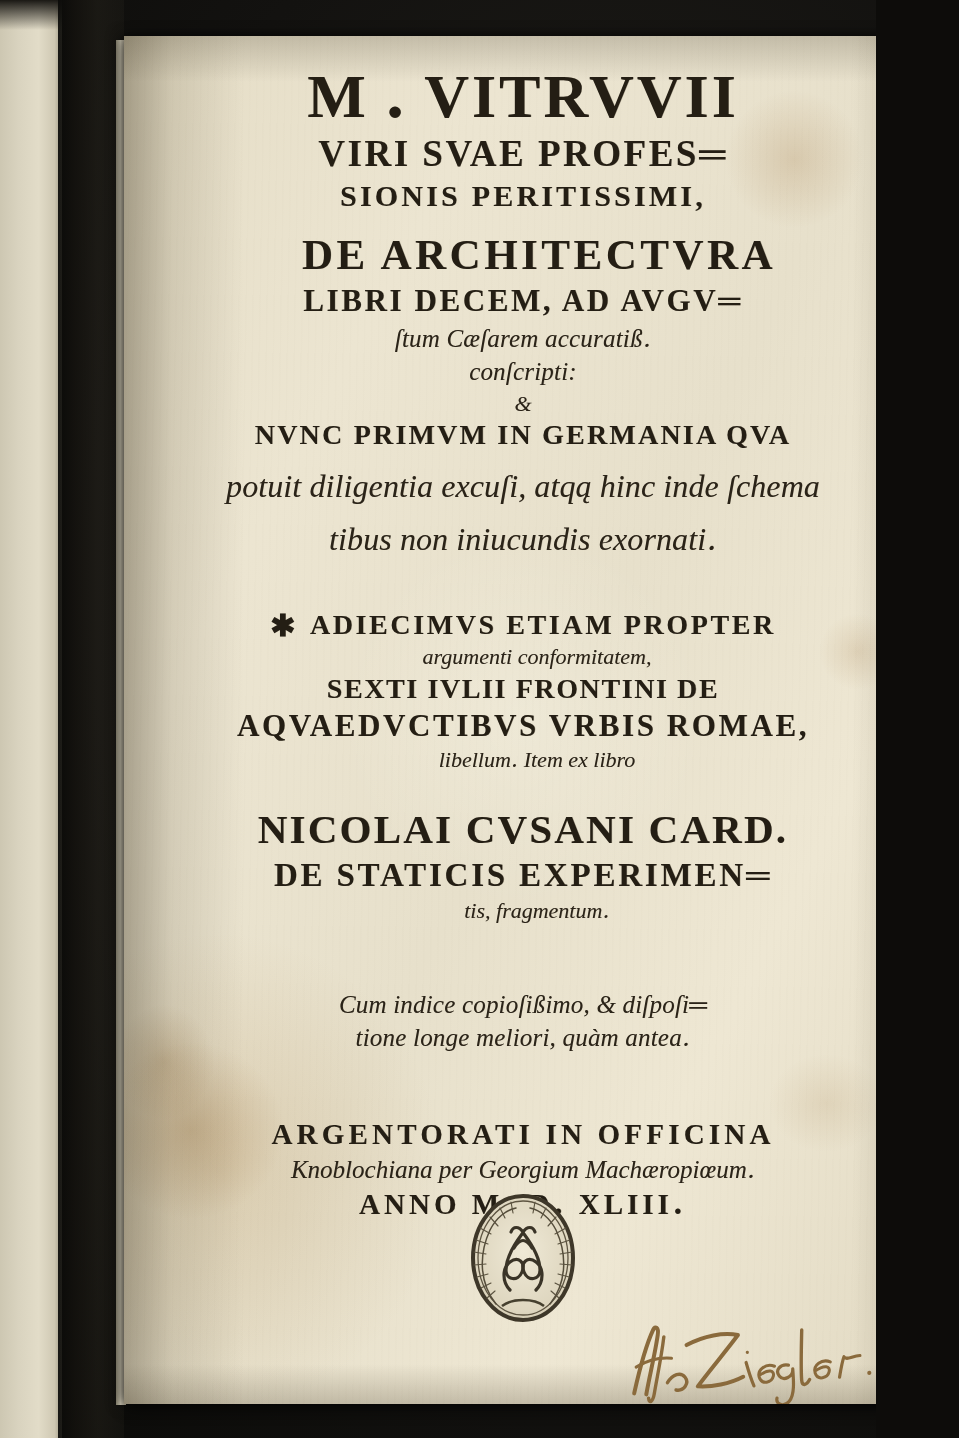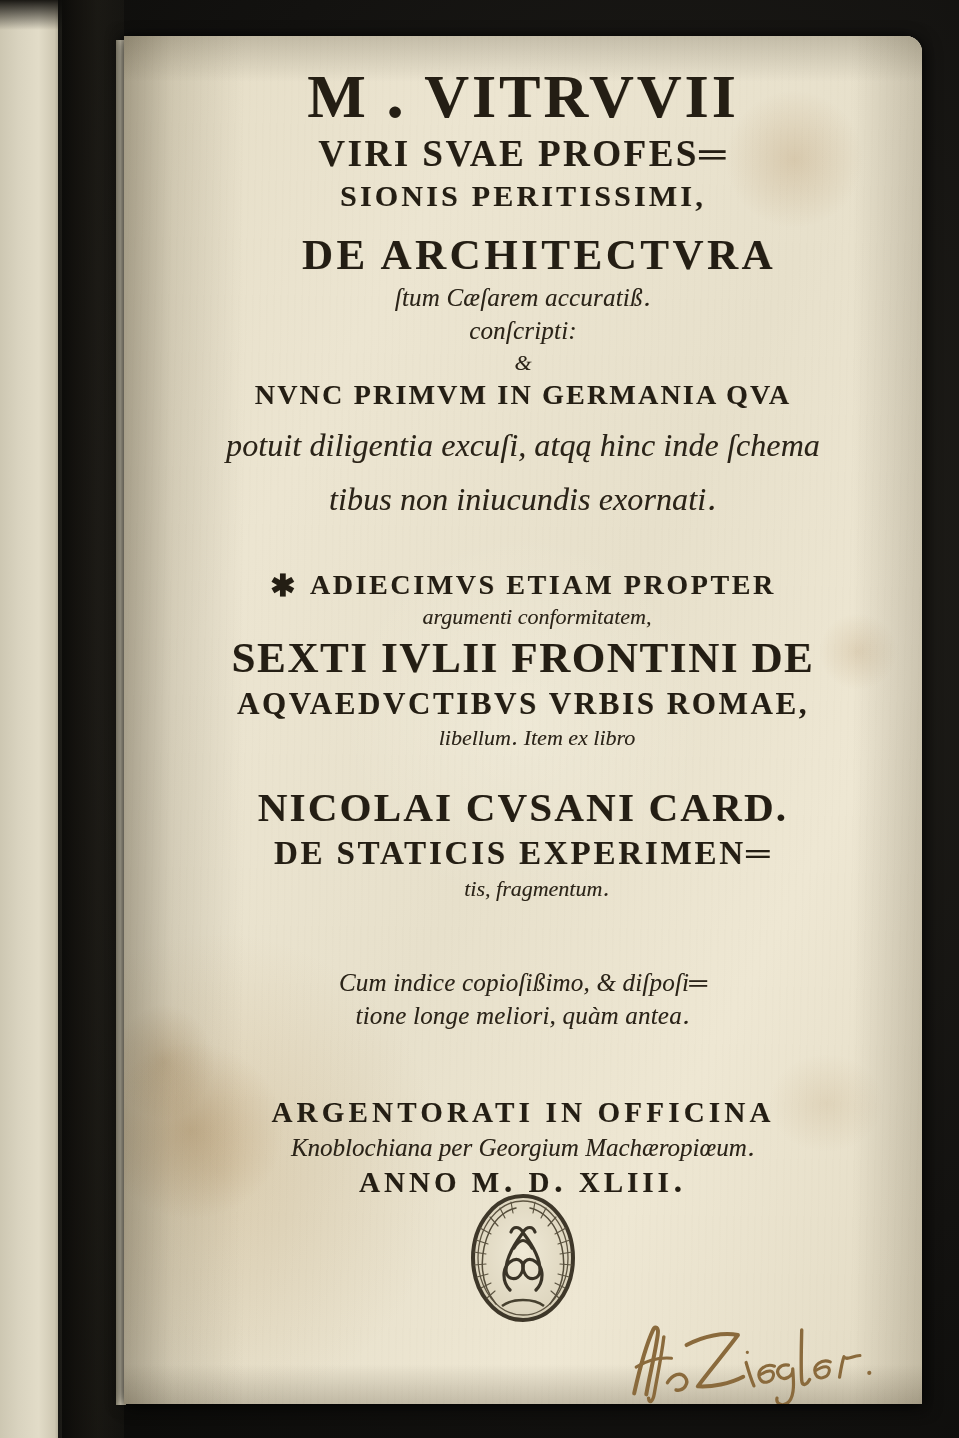--- a/index.html
+++ b/index.html
@@ -2,21 +2,21 @@
 <html><head>
 <meta charset="utf-8">
 <style>
   html, body {
     margin: 0;
     padding: 0;
     background: #0d0c0a;
   }
   #page-root {
     position: relative;
-    width: 959px;
+    width: 876px;
     height: 1438px;
     overflow: hidden;
     background: #4d7c0f;
     font-family: "Liberation Serif", "DejaVu Serif", serif;
   }
 
   
   .bg-dark {
     position: absolute;
     inset: 0;
@@ -149,21 +149,21 @@
   .l-sub1       { font-size: 37px; letter-spacing: 2.5px; line-height: 1.22; font-family: Liberation Serif, serif; }
   .l-sub2       { font-size: 30px; letter-spacing: 3.2px; line-height: 1.28; }
   .l-dearch     { font-size: 43px; letter-spacing: 3.5px; line-height: 1.22; margin-top: 14px; padding-left: 32px;}
   .l-libri      { font-size: 31px; letter-spacing: 2.6px; line-height: 1.3; }
   .l-it-md      { font-size: 25px; letter-spacing: 0.2px; line-height: 1.32; }
   .l-amp        { font-size: 22px; line-height: 1.25; margin-top: 2px;}
   .l-nunc       { font-size: 28px; letter-spacing: 2.2px; line-height: 1.3; }
   .l-it-sm      { font-size: 32px; letter-spacing: 0.1px; line-height: 1.32; margin-top: 11px; }
   .l-adiec      { font-size: 28px; letter-spacing: 2.6px; line-height: 1.3; }
   .l-it-xs      { font-size: 22px; line-height: 1.3; padding-left: 28px; }
-  .l-sexti      { font-size: 43px; letter-spacing: 1.6px; line-height: 1.22; }
+  .l-sexti      { font-size: 28px; letter-spacing: 1.6px; line-height: 1.22; }
   .l-aqua       { font-size: 31px; letter-spacing: 2.6px; line-height: 1.28; }
   .l-nicolai    { font-size: 41px; letter-spacing: 2.2px; line-height: 1.22; text-align: center; }
   .l-destat     { font-size: 33px; letter-spacing: 2.8px; line-height: 1.3; }
   .l-argent     { font-size: 29px; letter-spacing: 4.2px; line-height: 1.3; }
   .l-knobl      { font-size: 25px; line-height: 1.3; }
   .l-anno       { font-size: 29px; letter-spacing: 4px; line-height: 1.3; }
   .gap-md  { height: 30px; }
   .gap-lg  { height: 44px; }
   .gap-xl  { height: 62px; }
 
@@ -214,20 +214,21 @@
     <div class="leaf-right-shade"></div>
     <div class="leaf-bottom-shade"></div>
 
     <div class="typeblock">
 
       <span class="ln caps l-title">M ․ VITRVVII</span>
       <span class="ln caps l-sub1">VIRI SVAE PROFES═</span>
       <span class="ln caps l-sub2">SIONIS  PERITISSIMI,</span>
 
       <span class="ln caps l-dearch">DE ARCHITECTVRA</span>
+      <span class="ln caps l-libri">LIBRI DECEM, AD AVGV═</span>
       <span class="ln ital l-it-md">ſtum Cæſarem accuratiß․</span>
       <span class="ln ital l-it-md">conſcripti:</span>
       <span class="ln ital l-amp">&amp;</span>
       <span class="ln caps l-nunc">NVNC PRIMVM IN GERMANIA QVA</span>
       <span class="ln ital l-it-sm">potuit diligentia excuſi, atqą hinc inde ſchema</span>
       <span class="ln ital l-it-sm">tibus non iniucundis exornati․</span>
 
       <div class="gap-lg"></div>
 
       <span class="ln caps l-adiec"><span class="star">✱</span><span>ADIECIMVS ETIAM PROPTER</span></span>

